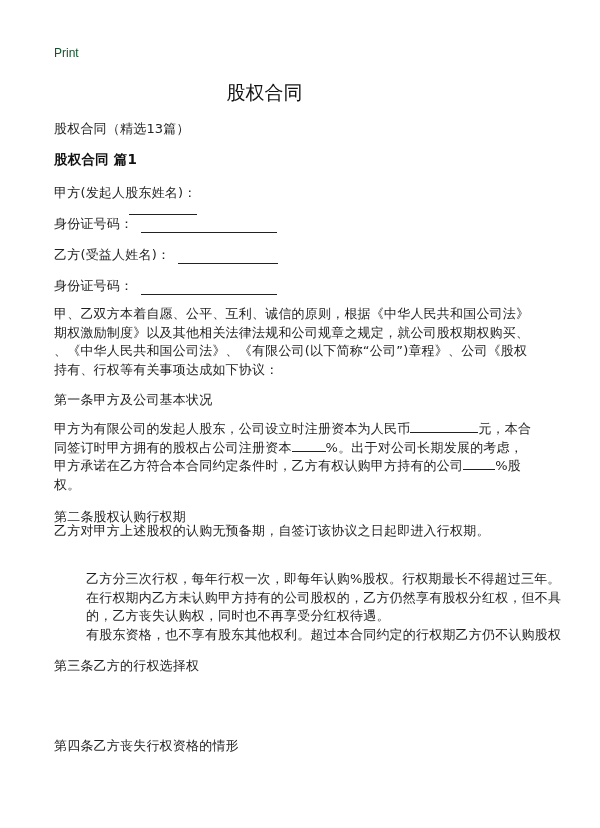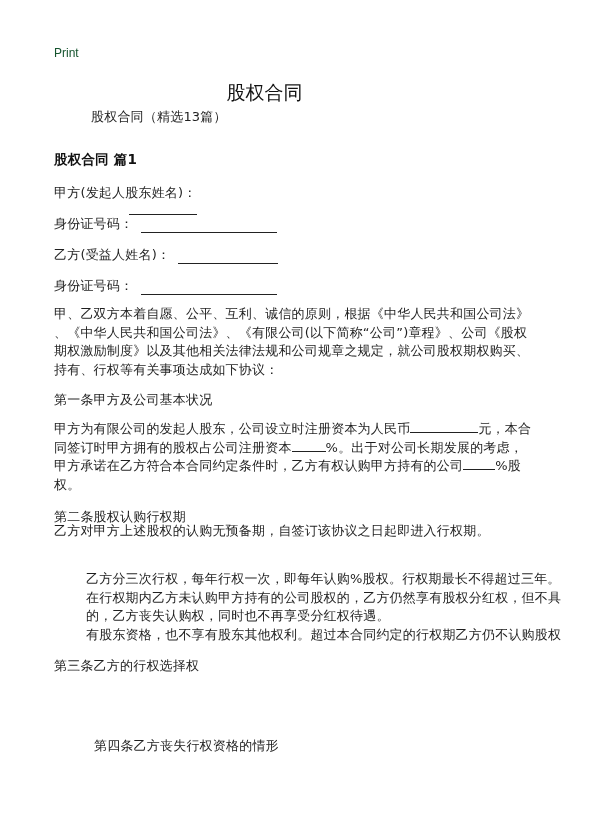--- a/index.html
+++ b/index.html
@@ -36,21 +36,21 @@
       color: #111;
     }
     .line {
       position: absolute;
       left: 54px;
       font-size: 13px;
       white-space: nowrap;
       color: #1f1f1f;
       letter-spacing: 0.2px;
     }
-    .subtitle { top: 108px; margin-left: 37px; }
+    .subtitle { top: 120px; }
     .section-title {
       top: 151px;
       font-weight: bold;
       font-size: 13.5px;
       color: #111;
     }
     .field-row {
       display: flex;
       align-items: flex-end;
     }
@@ -107,22 +107,22 @@
     <span class="blank" style="width:100px;"></span>
   </div>
 
   <div class="line field-row" style="top:277px;">
     <span>身份证号码：</span>
     <span class="blank" style="width:136px;"></span>
   </div>
 
   <div class="para" style="top:305px;">
     <span class="ln">甲、乙双方本着自愿、公平、互利、诚信的原则，根据《中华人民共和国公司法》</span>
+    <span class="ln">期权激励制度》以及其他相关法律法规和公司规章之规定，就公司股权期权购买、</span>
     <span class="ln">、《中华人民共和国公司法》、《有限公司(以下简称“公司”)章程》、公司《股权</span>
-    <span class="ln">期权激励制度》以及其他相关法律法规和公司规章之规定，就公司股权期权购买、</span>
     <span class="ln">持有、行权等有关事项达成如下协议：</span>
   </div>
 
   <div class="line" style="top:391px;">第一条甲方及公司基本状况</div>
 
   <div class="para" style="top:420px;">
     <span class="ln">
       <span>甲方为有限公司的发起人股东，公司设立时注册资本为人民币</span><span class="inline-blank" style="width:68px;"></span><span>元，本合</span>
     </span>
     <span class="ln">
@@ -141,15 +141,15 @@
   <div class="para" style="top:570px;margin-left:32px;">
     <span class="ln">乙方分三次行权，每年行权一次，即每年认购%股权。行权期最长不得超过三年。</span>
     <span class="ln">在行权期内乙方未认购甲方持有的公司股权的，乙方仍然享有股权分红权，但不具</span>
     <span class="ln">的，乙方丧失认购权，同时也不再享受分红权待遇。</span>
     <span class="ln">有股东资格，也不享有股东其他权利。超过本合同约定的行权期乙方仍不认购股权</span>
   </div>
 
   <div class="line" style="top:657px;">第三条乙方的行权选择权</div>
 
 
-  <div class="line" style="top:737px;margin-left:40px;">第四条乙方丧失行权资格的情形</div>
+  <div class="line" style="top:737px;">第四条乙方丧失行权资格的情形</div>
 
 </div>
 
 </body></html>

